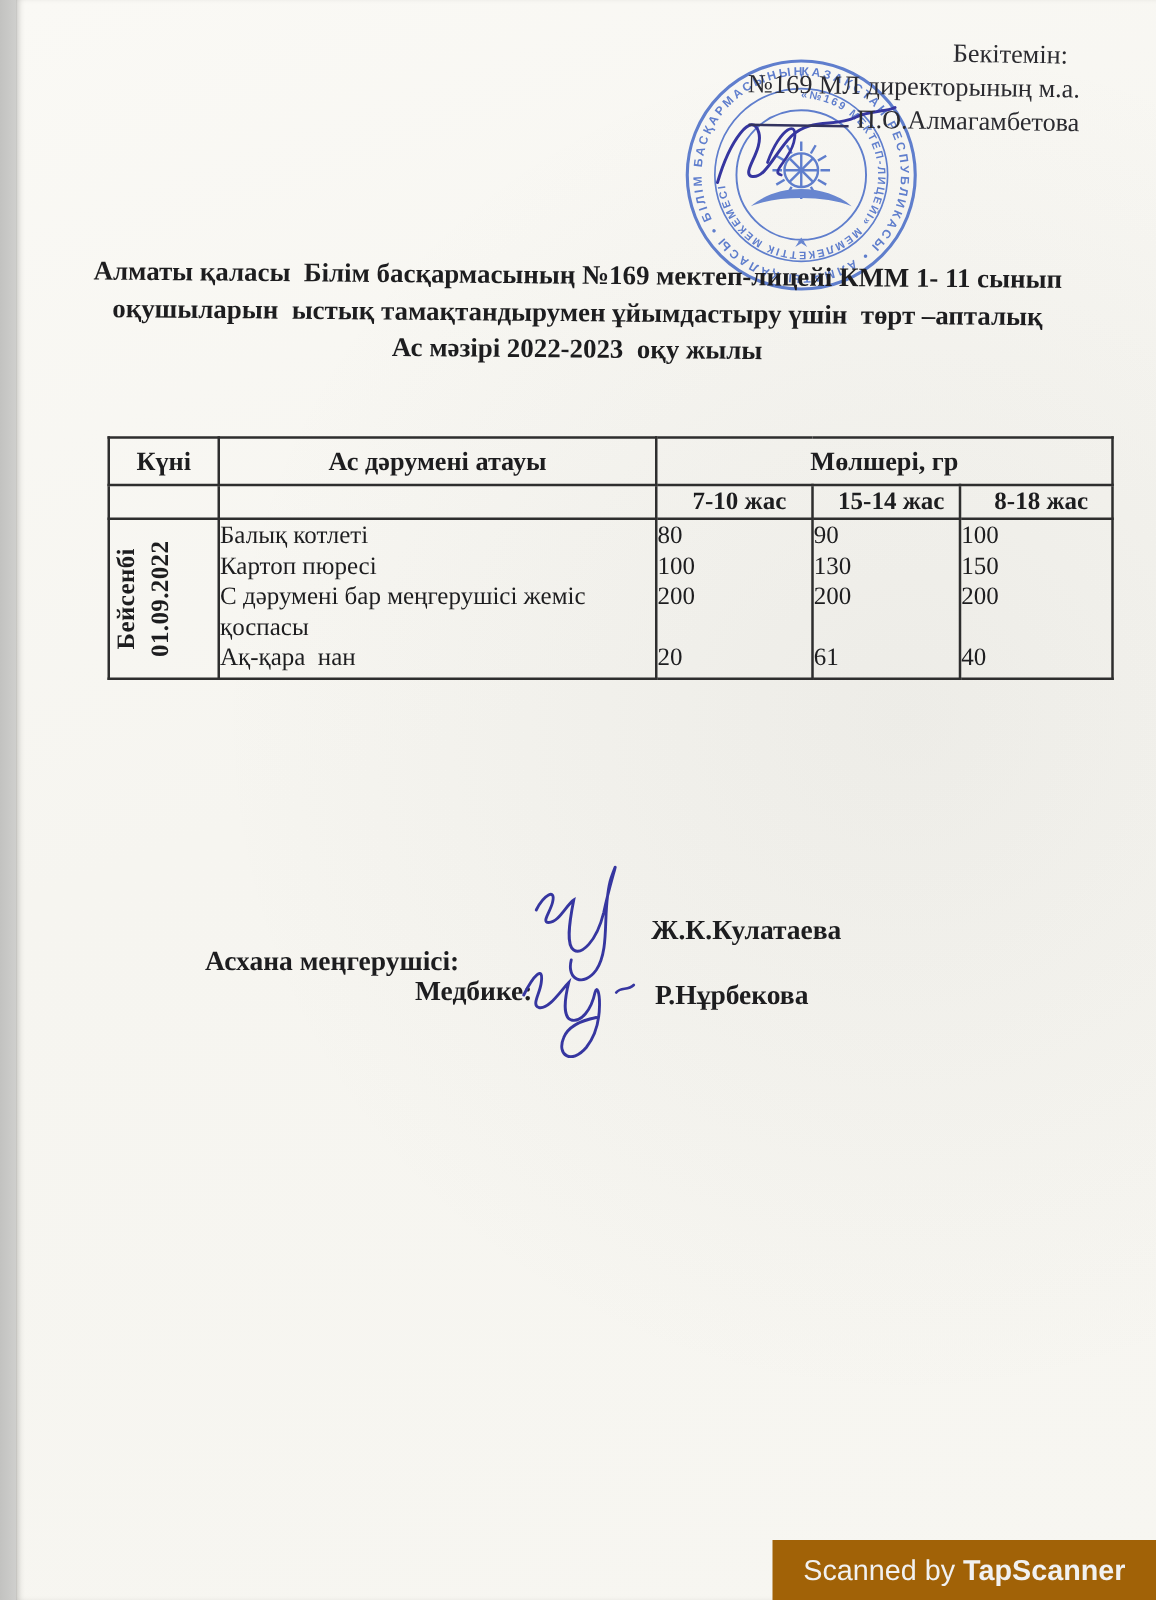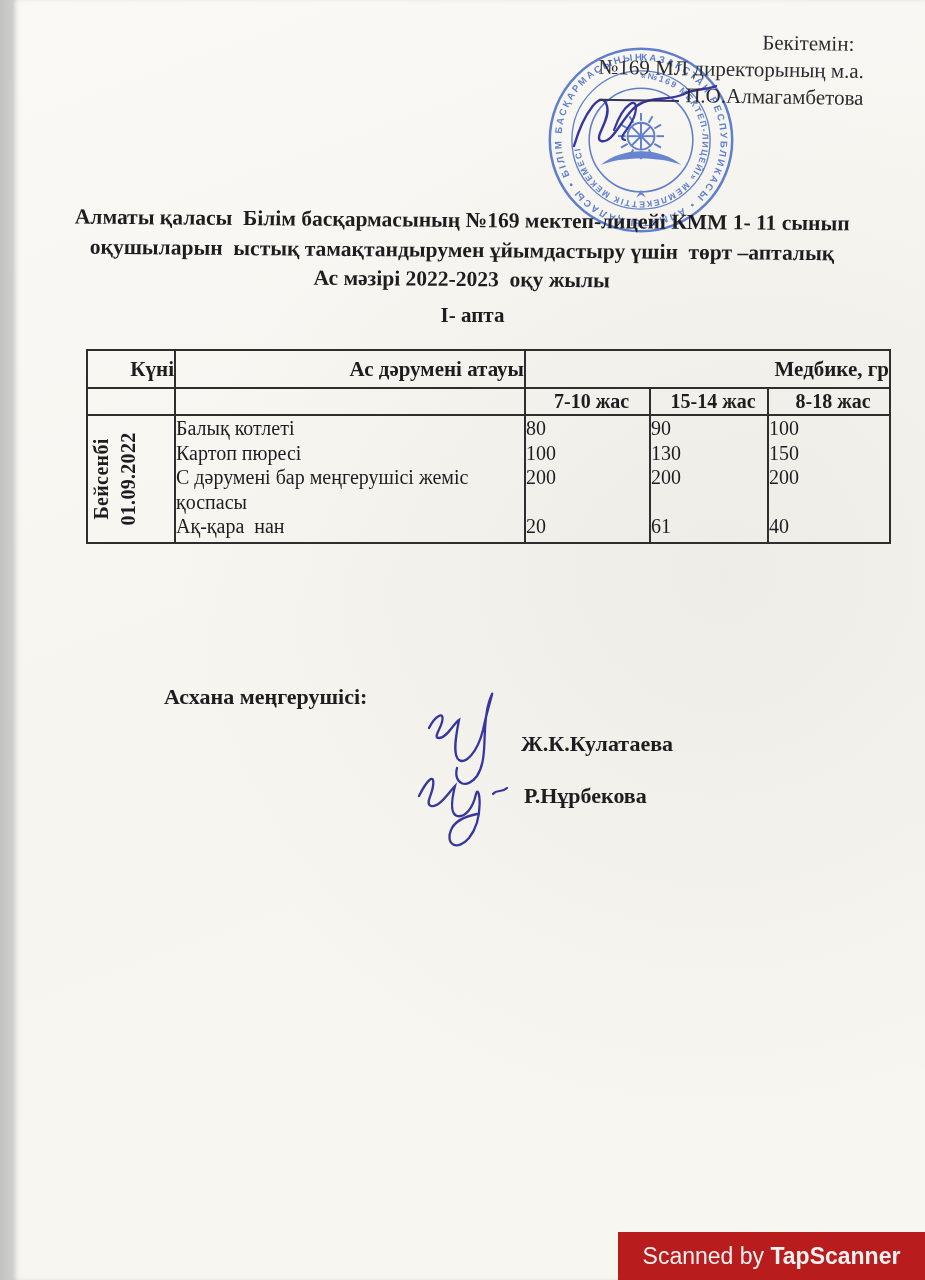--- a/index.html
+++ b/index.html
@@ -38,46 +38,46 @@
          transform:rotate(0.5deg);}
   .title div{white-space:pre;}
   .week{position:absolute;left:20px;top:303px;width:905px;text-align:center;
         font-weight:bold;font-size:21px;}
 
   
   .menu-table{position:absolute;left:86px;top:349px;border-collapse:collapse;
               table-layout:fixed;font-size:20px;}
   .menu-table th,.menu-table td{border:2px solid #2e2e2e;padding:0;vertical-align:top;}
   .menu-table th{font-weight:bold;vertical-align:middle;}
-  .hrow1 th{font-size:21px;height:36px;text-align:right;}
+  .hrow1 th{font-size:21px;height:36px;text-align:center;}
   .hrow2 th{font-size:20px;height:25px;text-align:center;padding-left:8px;}
   .c-day{width:78px;} .c-menu{width:340px;} .c-a1{width:115px;} .c-a2{width:108px;} .c-a3{width:112px;}
   .body-row td{height:126px;}
   .day-cell{position:relative;}
   .day-rot{position:absolute;left:-24px;top:24px;width:126px;height:78px;
            transform:rotate(-90deg);text-align:center;font-weight:bold;
            font-size:20px;line-height:27px;letter-spacing:0.3px;}
   .menu-cell{padding:3px 6px 0 10px;line-height:24.5px;}
   .menu-cell p{margin:0;white-space:pre-wrap;}
   .num-cell{padding:3px 0 0 9px;line-height:24.5px;}
   .num-cell p{margin:0;}
   .num-cell p:nth-child(3){margin-bottom:24.5px;}
 
   
   .sig-label{position:absolute;font-weight:bold;font-size:22px;white-space:nowrap;}
-  .lab1{left:164px;top:684px;}
+  .lab1{left:164px;top:756px;}
   .lab2{left:164px;top:780px;width:262px;text-align:right;}
   .name1{left:521px;top:731px;}
   .name2{left:524px;top:783px;}
   .sig-pen{position:absolute;left:405px;top:668px;width:130px;height:200px;}
   .stamp-pen{position:absolute;left:556px;top:68px;width:175px;height:105px;}
 
   
   .badge{position:absolute;left:618px;top:1232px;width:307px;height:48px;
-         background:#b91c1c;color:#f1f1f1;font-family:"Liberation Sans",sans-serif;
+         background:#a16207;color:#f1f1f1;font-family:"Liberation Sans",sans-serif;
          font-size:23px;display:flex;align-items:center;justify-content:center;
          white-space:pre;text-align:right;}
   .badge .brand{font-weight:bold;}
 </style>
 </head>
 <body>
 
 <div class="scene">
   <div class="edge-strip"></div>
   <div class="paper"></div>
@@ -125,28 +125,27 @@
     <div>№169 МЛ директорының м.а.</div>
     <div><span class="sig-underline"></span><span>П.О.Алмагамбетова</span></div>
   </div>
 
   <div class="title">
     <div>Алматы қаласы  Білім басқармасының №169 мектеп-лицейі КММ 1- 11 сынып</div>
     <div>оқушыларын  ыстық тамақтандырумен ұйымдастыру үшін  төрт –апталық</div>
     <div>Ас мәзірі 2022-2023  оқу жылы</div>
   </div>
 
-  <div class="week">I- апта</div>
 
   <table class="menu-table">
     <tbody>
         <tr class="hrow1">
       <th class="c-day">Күні</th>
       <th class="c-menu">Ас дәрумені атауы</th>
-      <th colspan="3">Медбике, гр</th>
+      <th colspan="3">Мөлшері, гр</th>
     </tr>
     <tr class="hrow2">
       <th class="c-day"></th>
       <th class="c-menu"></th>
       <th class="c-a1">7-10 жас</th>
       <th class="c-a2">15-14 жас</th>
       <th class="c-a3">8-18 жас</th>
     </tr>
     <tr class="body-row">
       <td class="day-cell">
@@ -178,20 +177,21 @@
         <p>150</p>
         <p>200</p>
         <p>40</p>
       </td>
     </tr>
   </tbody>
     </table>
 
   <div class="sig-label lab1">Асхана меңгерушісі:</div>
   <div class="sig-label name1">Ж.К.Кулатаева</div>
+  <div class="sig-label lab2">Медбике:</div>
   <div class="sig-label name2">Р.Нұрбекова</div>
 
   <svg class="sig-pen" viewBox="0 0 130 200">
     <path class="ink" stroke-width="2.3" d="M24,60 C30,48 40,42 37,54 C35,62 28,70 34,70 C42,70 48,56 54,52 C50,72 48,88 54,92 C60,96 72,86 78,62 C83,38 92,12 84,34 C76,58 84,90 72,108 C62,122 48,116 52,100"></path>
     <path class="ink" stroke-width="2.3" d="M14,128 C22,112 30,104 28,118 C27,127 20,136 26,138 C34,140 44,124 50,118 C46,134 46,146 52,148 C60,150 68,140 71,126 C74,114 80,150 64,170 C52,184 40,176 46,162 C50,152 62,148 72,146"></path>
     <path class="ink" stroke-width="2.2" d="M88,126 C92,121 97,125 102,120"></path>
   </svg>
 
   <div class="badge"><span>Scanned by </span><span class="brand">TapScanner</span></div>
 </div>

